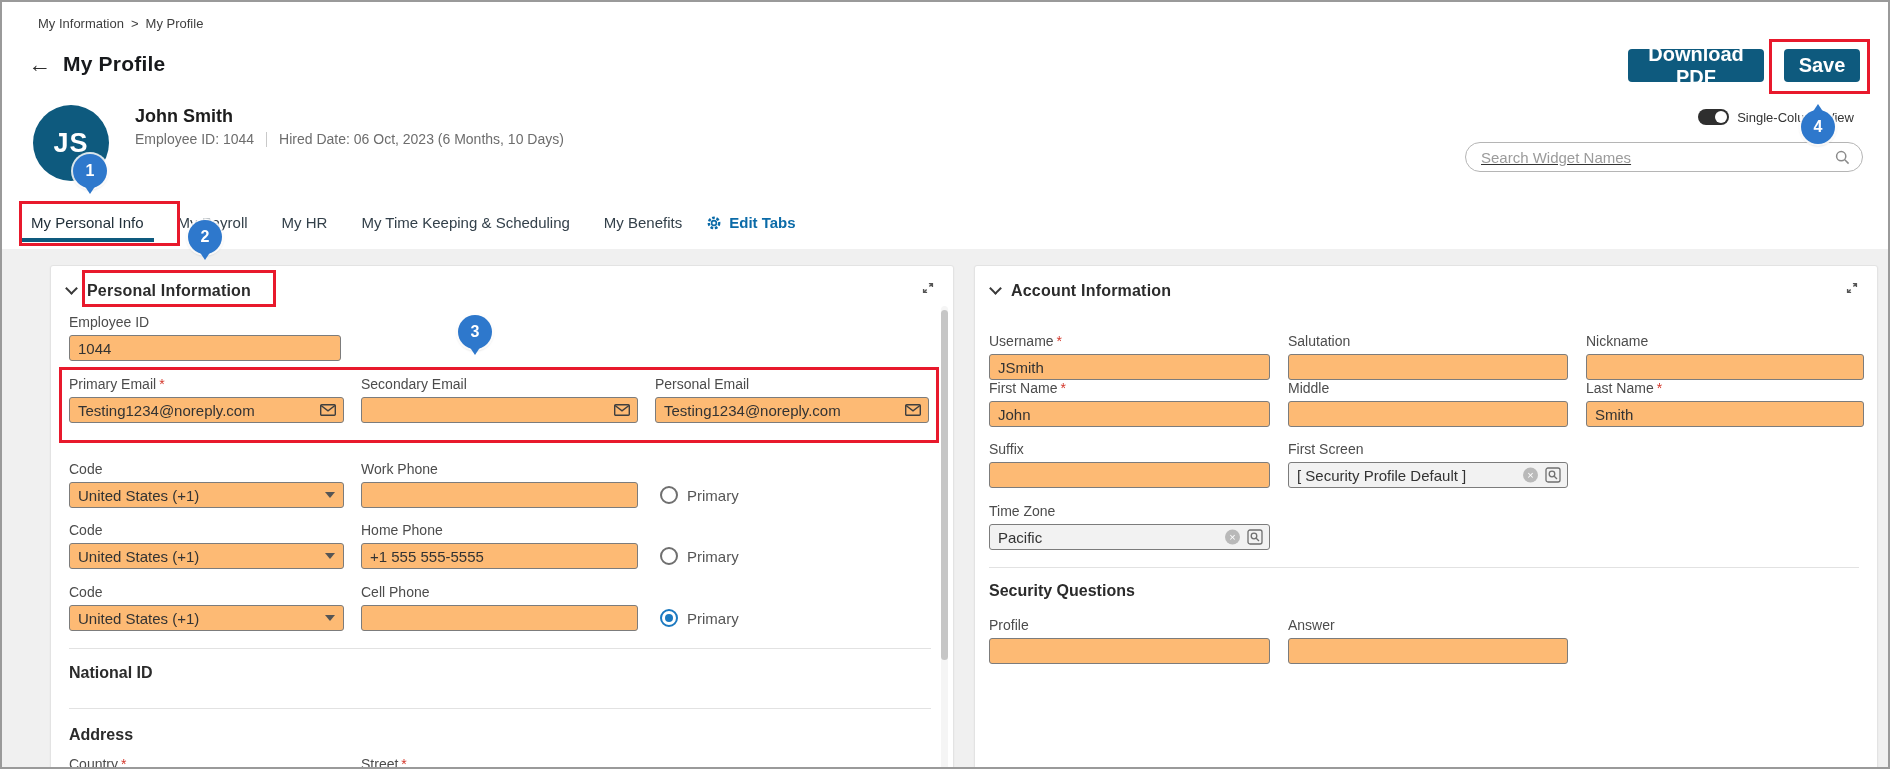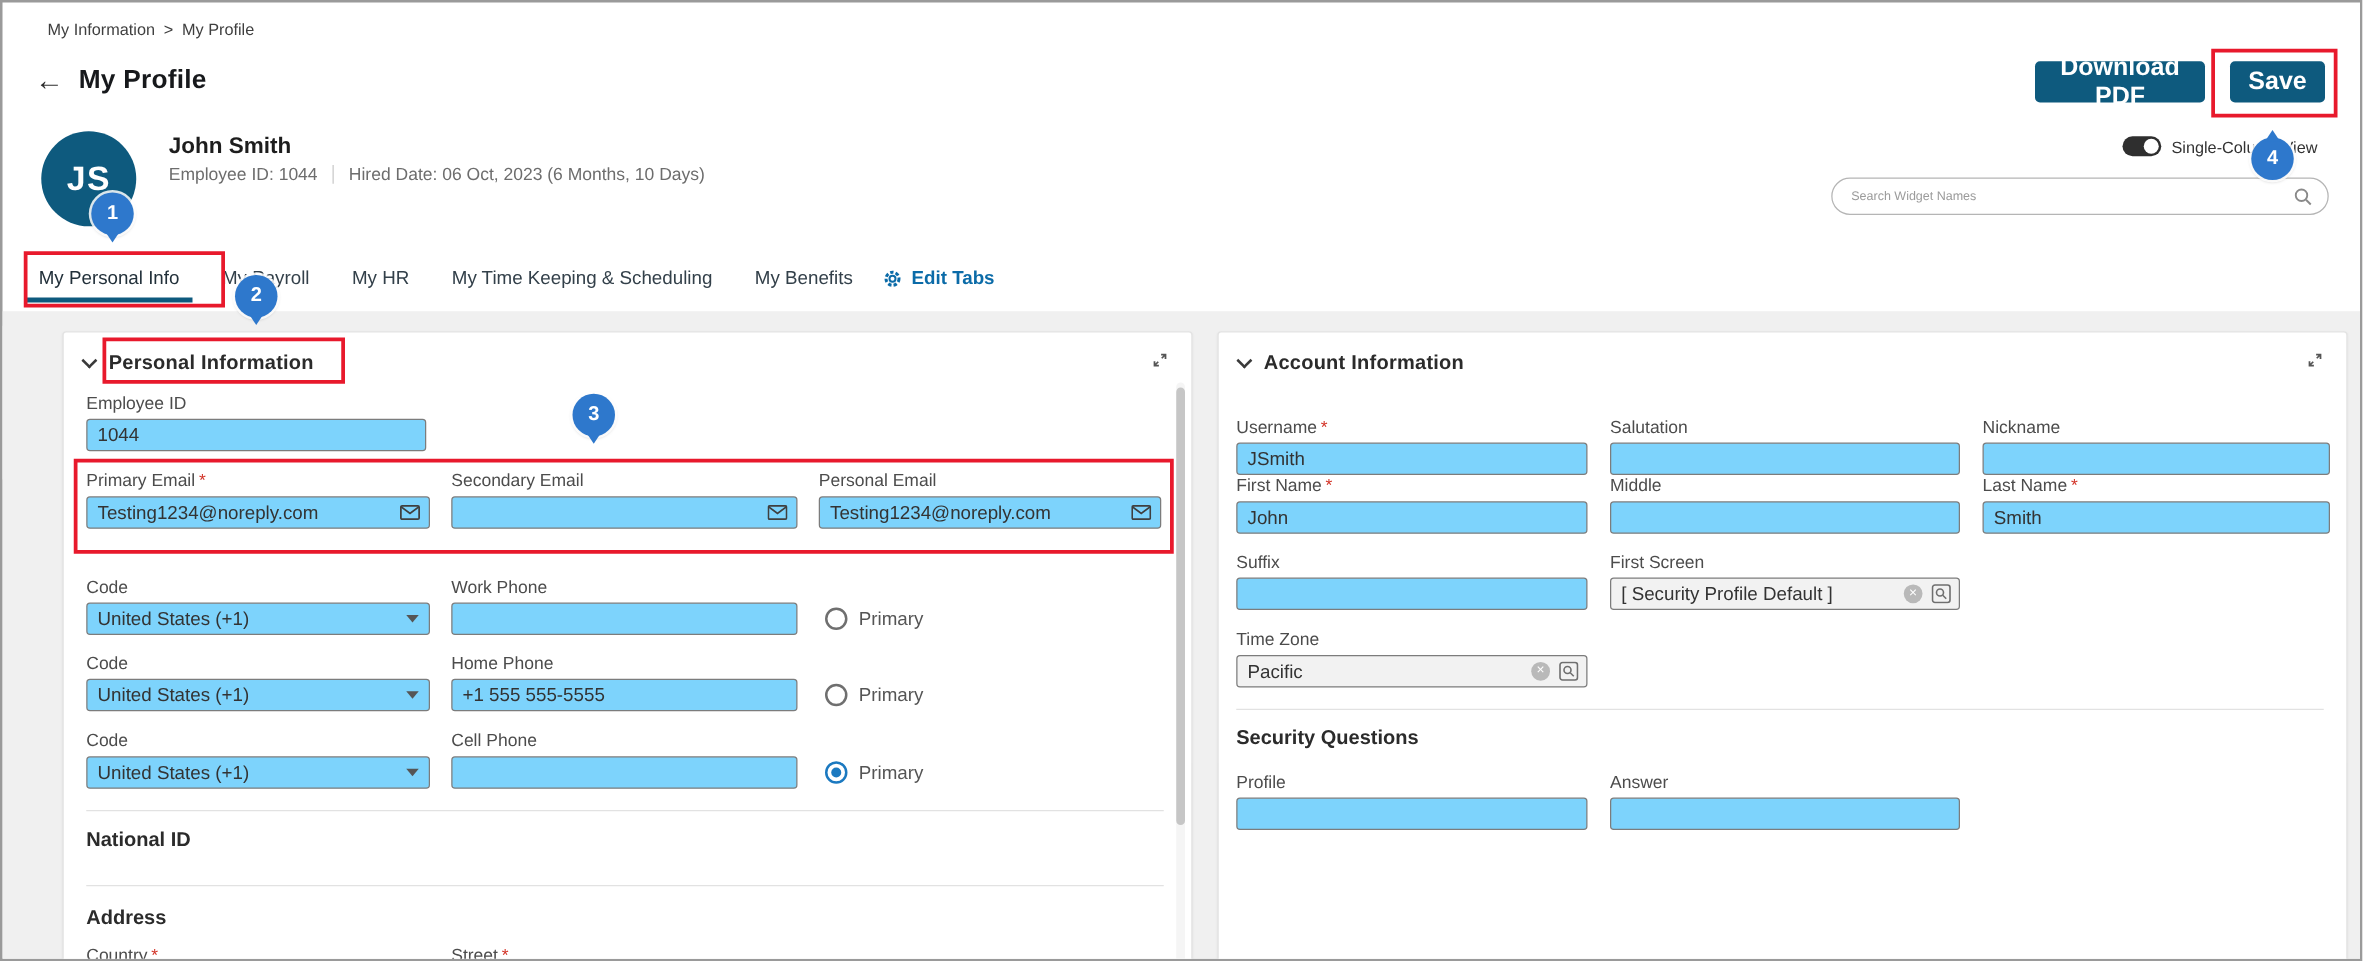--- a/index.html
+++ b/index.html
@@ -24,21 +24,21 @@
   .profile-meta { position:absolute; left:133px; top:129px; font-size:14px; color:#6d6d6d; display:flex; align-items:center; gap:12px; }
   .meta-divider { width:1px; height:15px; background:#c9c9c9; }
 
   .toggle-row { position:absolute; top:107px; right:34px; display:flex; align-items:center; gap:8px; }
   .toggle { width:31px; height:16px; border-radius:9px; background:#2f2f2f; position:relative; cursor:pointer; }
   .toggle-knob { position:absolute; right:2px; top:2px; width:12px; height:12px; border-radius:50%; background:#fff; }
   .toggle-label { font-size:13px; color:#333; }
 
   .search-box { position:absolute; left:1463px; top:140px; width:398px; height:30px; border:1px solid #b5b5b5;
                 border-radius:15px; background:#fff; display:flex; align-items:center; padding:0 12px 0 15px; }
-  .search-box input { flex:1; border:none; outline:none; font-size:10px; color:#333; background:transparent; font-family:inherit; }
+  .search-box input { flex:1; border:none; outline:none; font-size:15px; color:#333; background:transparent; font-family:inherit;text-decoration:underline; }
   .search-box input::placeholder { color:#9b9b9b; }
 
   
   .tabs { position:absolute; left:19px; top:212px; display:flex; align-items:flex-end; }
   .tab { font-size:15px; color:#33404a; padding:0 10px 11px; margin-right:14px; cursor:pointer; white-space:nowrap; }
   .tab.active { border-bottom:4px solid #0e5a7e; padding-bottom:7px; color:#22303a; }
   .edit-tabs { display:flex; align-items:center; gap:7px; color:#0b6ba8; font-weight:bold; font-size:15px; padding-bottom:11px; cursor:pointer; }
 
   
   .jump-strip { position:absolute; left:0; top:258px; width:26px; height:124px; background:#fdfdfd;
@@ -54,21 +54,21 @@
 
   .panel-header { position:absolute; left:16px; top:16px; display:flex; align-items:center; gap:11px; cursor:pointer; }
   .chevron { width:9px; height:9px; border-left:2px solid #3a3a3a; border-bottom:2px solid #3a3a3a; transform:rotate(-45deg); margin-top:-5px; }
   .panel-title { font-size:16px; font-weight:bold; color:#2b2b2b; letter-spacing:.2px; }
   .expand-icon { position:absolute; top:15px; right:18px; cursor:pointer; line-height:0; }
 
   .lrow { position:absolute; left:18px; display:flex; gap:17px; }
   .arow { position:absolute; left:14px; display:flex; gap:18px; }
   .fg label { display:block; font-size:14px; color:#4c4c4c; margin-bottom:5px; white-space:nowrap; }
   .req { color:#d3362a; margin-left:3px; font-size:14px; }
-  .fg input, .select { width:100%; height:26px; border:1px solid #7c7c7c; border-radius:3px; background:#7dd3fc;
+  .fg input, .select { width:100%; height:26px; border:1px solid #7c7c7c; border-radius:3px; background:#fdba74;
                         font-size:15px; color:#333; padding:0 8px; font-family:inherit; outline:none; }
   .w1{width:275px} .w2{width:277px} .w3{width:274px}
   .aw1{width:281px} .aw2{width:280px} .aw3{width:278px}
 
   .input-icons { position:relative; }
   .input-icons input { padding-right:30px; }
   .mail-icon { position:absolute; right:8px; top:50%; transform:translateY(-50%); line-height:0; }
 
   .lookup input { padding-right:54px; background:#f2f2f2; }
   .clear-icon { position:absolute; right:30px; top:50%; transform:translateY(-50%); width:15px; height:15px; border-radius:50%;

